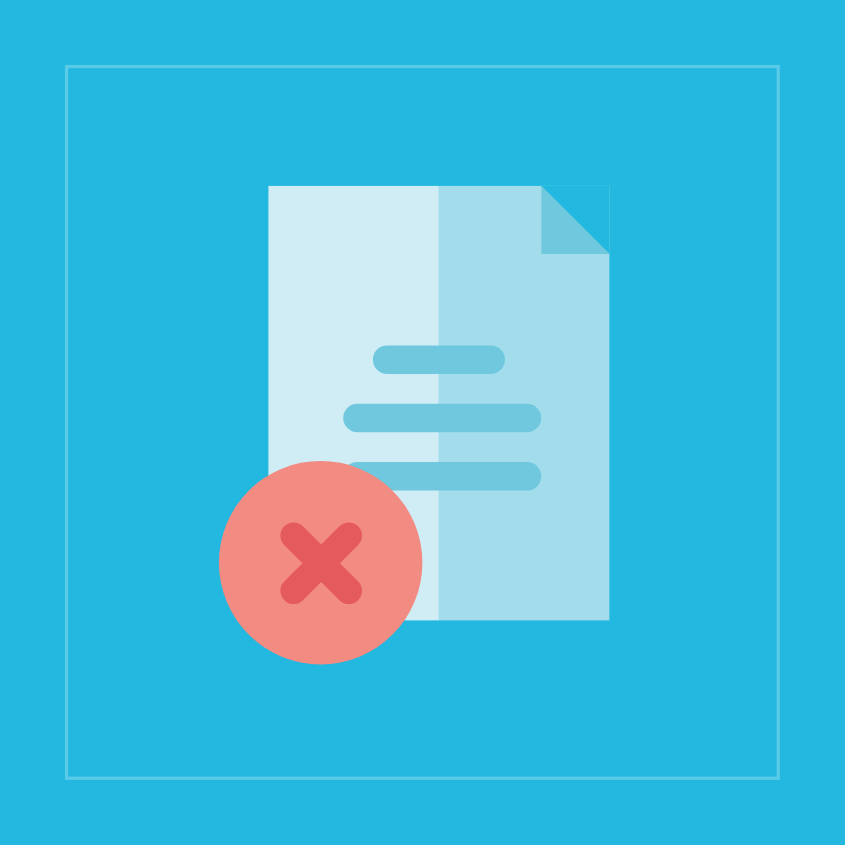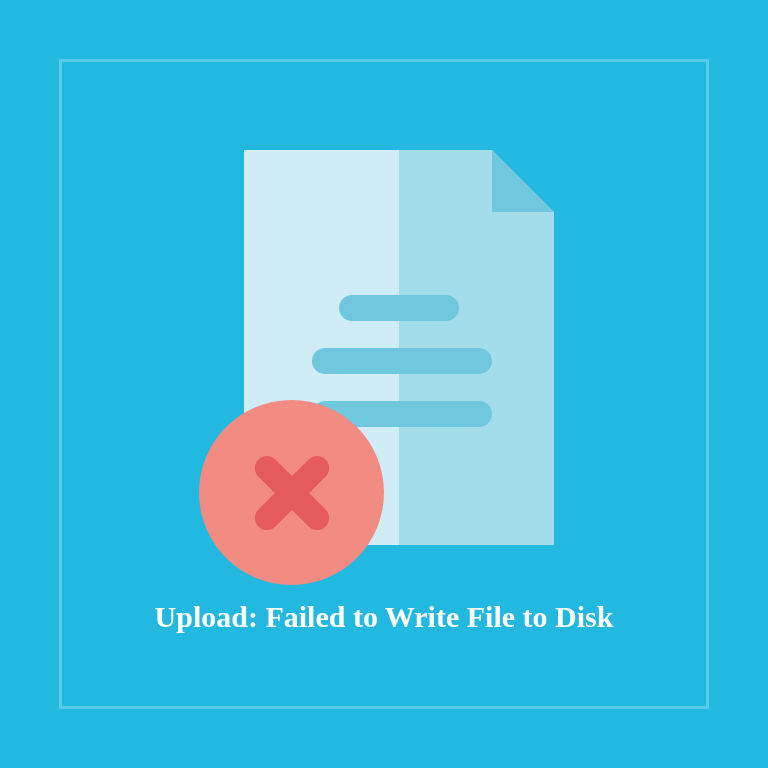--- a/index.html
+++ b/index.html
@@ -170,14 +170,13 @@
         <div class="doc-fold-inner"></div>
       </div>
       <div class="line line1"></div>
       <div class="line line2"></div>
       <div class="line line3"></div>
     </div>
     <div class="error-badge">
       <div class="error-x"></div>
     </div>
   </div>
-  <div class="title">Upload: Failed to Write File to Disk</div>
 </div>
 
 </body></html>

